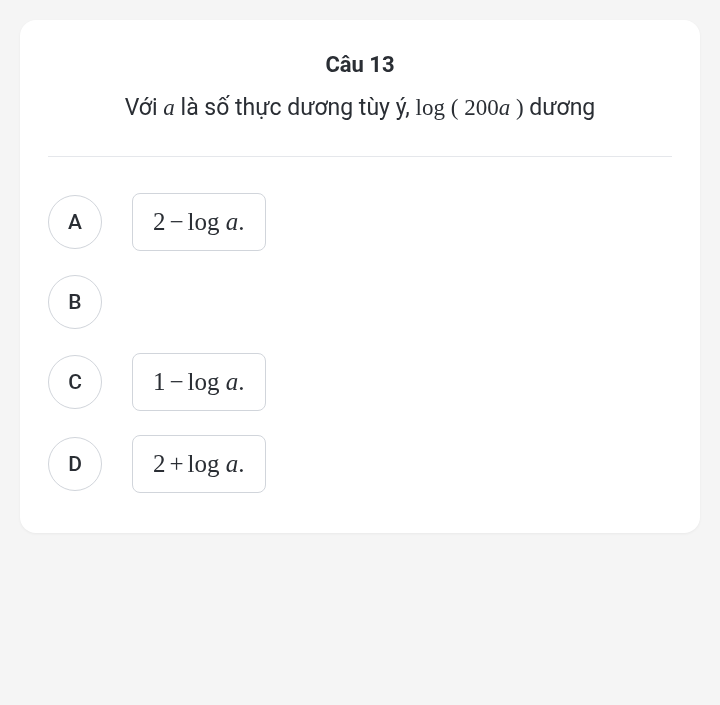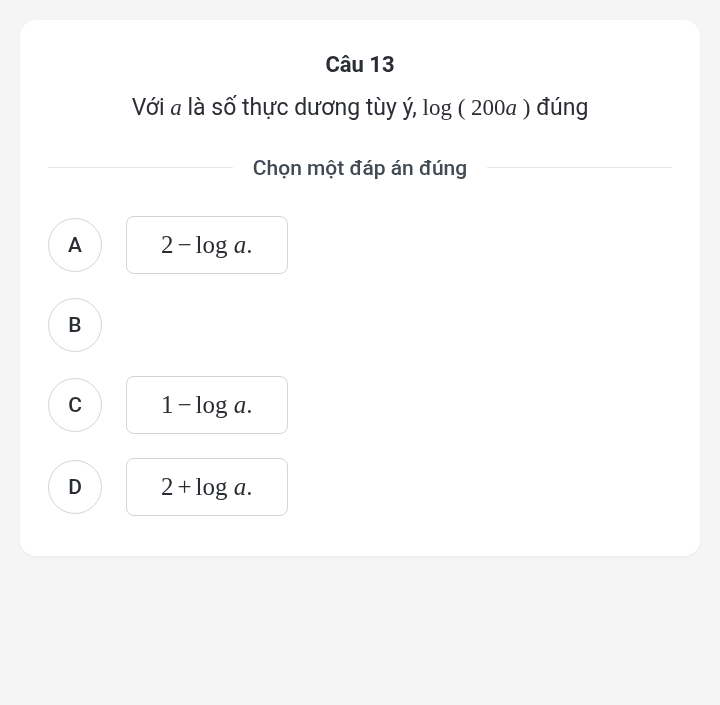--- a/index.html
+++ b/index.html
@@ -76,49 +76,49 @@
       justify-content: center;
       font-size: 21px;
       font-weight: 500;
       color: #2a2e34;
       cursor: pointer;
       flex-shrink: 0;
     }
     .answer-content {
       border: 1.5px solid #d1d5db;
       border-radius: 8px;
-      padding: 14px 34px;
+      padding: 14px 20px;
       font-family: 'Times New Roman', serif;
       font-size: 25px;
       color: #2a2e34;
       cursor: pointer;
       display: inline-block;
+      margin-left: 6px;
     }
     .answer-content .mvar {
       font-style: italic;
     }
     .answer-content .mop {
       margin: 0 4px;
     }
     .answer-content .mdot {
       font-style: normal;
     }
   </style>
 </head>
 <body>
 
 <div class="card">
   <div class="question-title">Câu 13</div>
   <div class="question-text">
-    <span>Với </span><span class="math-var">a</span><span> là số thực dương tùy ý, </span><span class="math-op">log</span><span class="math-op"> ( </span><span class="math-op">200</span><span class="math-var">a</span><span class="math-op"> ) </span><span> đúng</span>
+    <span>Với </span><span class="math-var">a</span><span> là số thực dương tùy ý, </span><span class="math-op">log</span><span class="math-op"> ( </span><span class="math-op">200</span><span class="math-var">a</span><span class="math-op"> ) </span><span> dương</span>
   </div>
 
   <div class="divider-row">
     <div class="divider-line"></div>
-    <div class="divider-text">Chọn một đáp án đúng</div>
     <div class="divider-line"></div>
   </div>
 
   <div class="answers">
     <div class="answer-row">
       <div class="answer-letter">A</div>
       <div class="answer-content">
         <span>2</span><span class="mop">−</span><span>log</span> <span class="mvar">a</span><span class="mdot">.</span>
       </div>
     </div>

